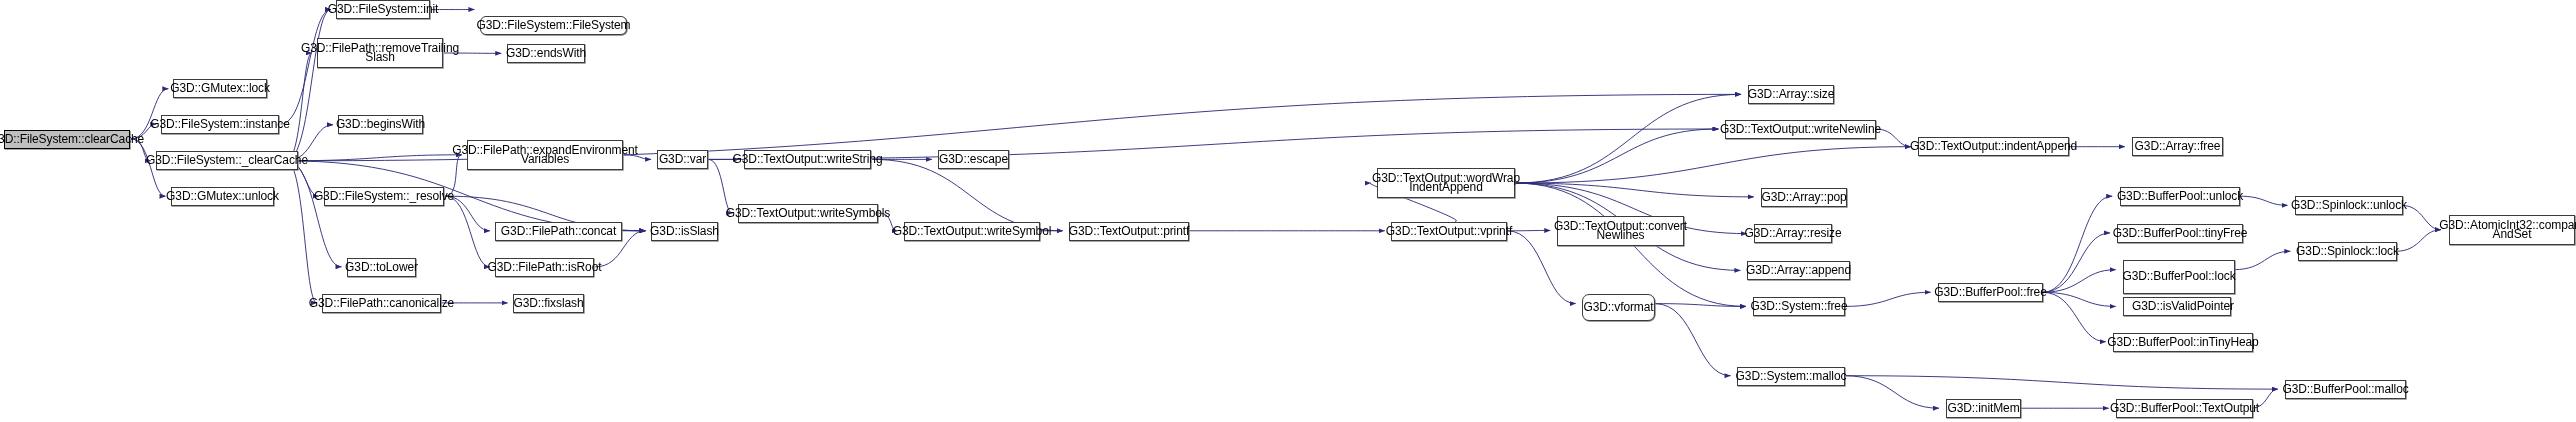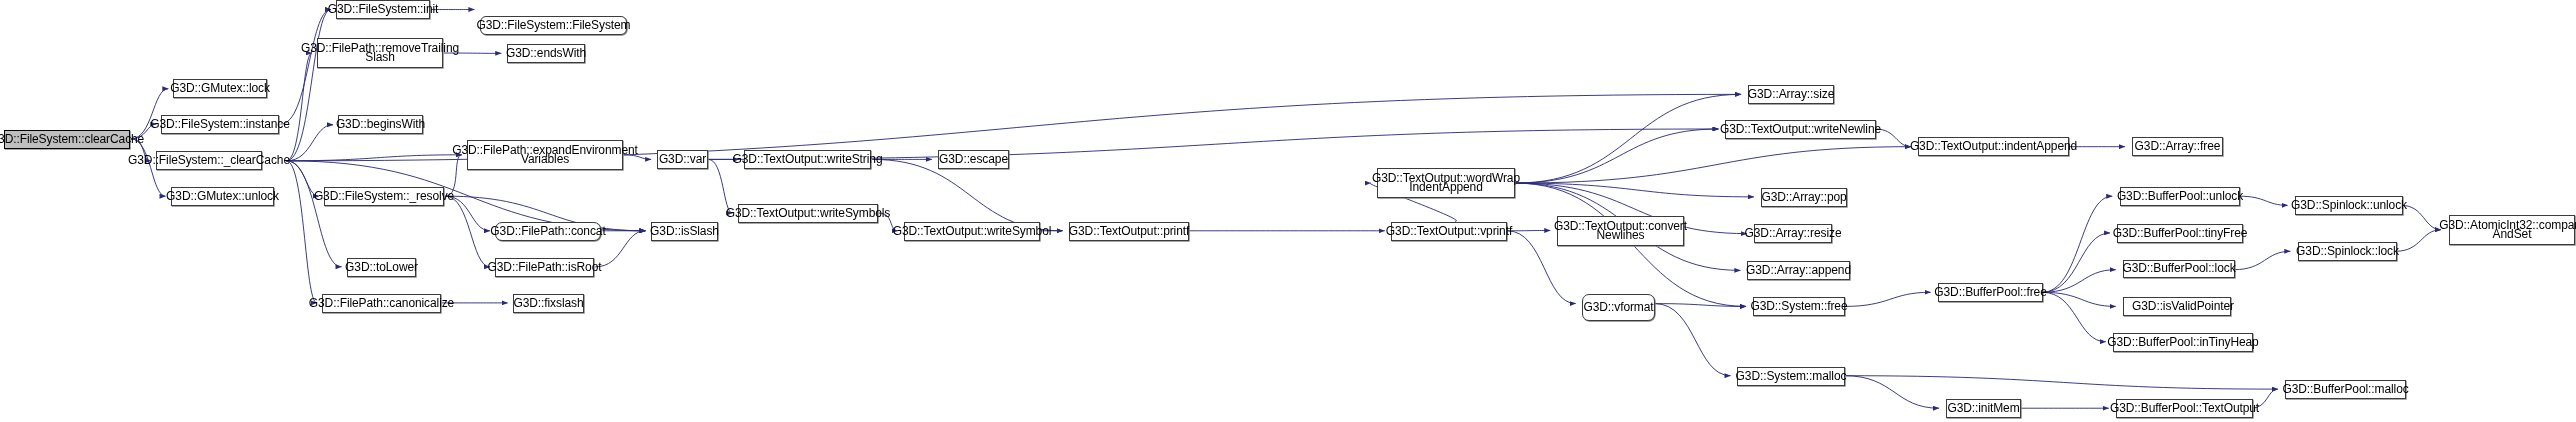--- a/index.html
+++ b/index.html
@@ -105,32 +105,32 @@
         <path d="M 2607 531.5 C 2678.5 531.5, 2678.5 577.5, 2741 577.5" fill="none" stroke="#2a2a7a" stroke-width="1.3" marker-end="url(#arrow)"></path>
         <path d="M 2607 531.5 C 2918 531.5, 2918 550.5, 3220 550.5" fill="none" stroke="#2a2a7a" stroke-width="1.3" marker-end="url(#arrow)"></path>
         <path d="M 2856 577.5 C 2923 577.5, 2923 577.5, 2981 577.5" fill="none" stroke="#2a2a7a" stroke-width="1.3" marker-end="url(#arrow)"></path>
         <path d="M 3183 577.5 C 3206 577.5, 3206 550.5, 3220 550.5" fill="none" stroke="#2a2a7a" stroke-width="1.3" marker-end="url(#arrow)"></path>
       </g>
   </svg>
   <div id="nodes">
       <div class="node root" style="left: 3.5px; top: 130px; width: 126px; height: 19px;">G3D::FileSystem::clearCache</div>
       <div class="node" style="left: 173px; top: 79px; width: 94px; height: 19px;">G3D::GMutex::lock</div>
       <div class="node" style="left: 161px; top: 115px; width: 118px; height: 19px;">G3D::FileSystem::instance</div>
-      <div class="node" style="left: 156px; top: 151px; width: 106px; height: 19px;">G3D::FileSystem::_clearCache</div>
+      <div class="node" style="left: 156px; top: 151px; width: 142px; height: 19px;">G3D::FileSystem::_clearCache</div>
       <div class="node" style="left: 171px; top: 187px; width: 103px; height: 19px;">G3D::GMutex::unlock</div>
       <div class="node" style="left: 336px; top: 0px; width: 94px; height: 19px;">G3D::FileSystem::init</div>
       <div class="node" style="left: 480px; top: 16px; width: 147px; height: 19px; border-radius: 6px;">G3D::FileSystem::FileSystem</div>
       <div class="node" style="left: 317px; top: 38px; width: 126px; height: 30px;">G3D::FilePath::removeTrailing
 Slash</div>
       <div class="node" style="left: 507px; top: 44px; width: 78px; height: 19px;">G3D::endsWith</div>
       <div class="node" style="left: 338px; top: 115px; width: 85px; height: 19px;">G3D::beginsWith</div>
       <div class="node" style="left: 467px; top: 140px; width: 156px; height: 30px;">G3D::FilePath::expandEnvironment
 Variables</div>
       <div class="node" style="left: 324px; top: 187px; width: 120px; height: 19px;">G3D::FileSystem::_resolve</div>
-      <div class="node" style="left: 495px; top: 222px; width: 106px; height: 19px; border-radius: 7px;">G3D::FilePath::concat</div>
+      <div class="node" style="left: 495px; top: 222px; width: 127px; height: 19px;">G3D::FilePath::concat</div>
       <div class="node" style="left: 651px; top: 222px; width: 67px; height: 19px;">G3D::isSlash</div>
       <div class="node" style="left: 347px; top: 258px; width: 69px; height: 19px;">G3D::toLower</div>
       <div class="node" style="left: 495px; top: 258px; width: 99px; height: 19px;">G3D::FilePath::isRoot</div>
       <div class="node" style="left: 322px; top: 294px; width: 119px; height: 19px; text-align: right;">G3D::FilePath::canonicalize</div>
       <div class="node" style="left: 513px; top: 294px; width: 71px; height: 19px;">G3D::fixslash</div>
       <div class="node" style="left: 657px; top: 150px; width: 51px; height: 19px;">G3D::var</div>
       <div class="node" style="left: 744px; top: 150px; width: 127px; height: 19px;">G3D::TextOutput::writeString</div>
       <div class="node" style="left: 938px; top: 150px; width: 71px; height: 19px;">G3D::escape</div>
       <div class="node" style="left: 738px; top: 204px; width: 140px; height: 19px;">G3D::TextOutput::writeSymbols</div>
       <div class="node" style="left: 904px; top: 222px; width: 136px; height: 19px;">G3D::TextOutput::writeSymbol</div>
@@ -146,21 +146,21 @@
       <div class="node" style="left: 1918px; top: 137px; width: 151px; height: 19px;">G3D::TextOutput::indentAppend</div>
       <div class="node" style="left: 2132px; top: 137px; width: 91px; height: 19px;">G3D::Array::free</div>
       <div class="node" style="left: 1761px; top: 188px; width: 86px; height: 19px;">G3D::Array::pop</div>
       <div class="node" style="left: 1754px; top: 224px; width: 78px; height: 19px; text-align: center;">G3D::Array::resize</div>
       <div class="node" style="left: 1747px; top: 261px; width: 103px; height: 19px;">G3D::Array::append</div>
       <div class="node" style="left: 1753px; top: 297px; width: 92px; height: 19px;">G3D::System::free</div>
       <div class="node" style="left: 1938px; top: 283px; width: 105px; height: 19px;">G3D::BufferPool::free</div>
       <div class="node" style="left: 2120px; top: 187px; width: 120px; height: 19px;">G3D::BufferPool::unlock</div>
       <div class="node" style="left: 2295px; top: 196px; width: 108px; height: 19px;">G3D::Spinlock::unlock</div>
       <div class="node" style="left: 2117px; top: 224px; width: 126px; height: 19px;">G3D::BufferPool::tinyFree</div>
-      <div class="node" style="left: 2123px; top: 260px; width: 112px; height: 18px;">G3D::BufferPool::lock</div>
+      <div class="node" style="left: 2123px; top: 260px; width: 112px; height: 34px;">G3D::BufferPool::lock</div>
       <div class="node" style="left: 2298px; top: 242px; width: 99px; height: 19px;">G3D::Spinlock::lock</div>
       <div class="node" style="left: 2123px; top: 297px; width: 108px; height: 19px; padding-left: 12px;">G3D::isValidPointer</div>
       <div class="node" style="left: 2113px; top: 333px; width: 140px; height: 19px;">G3D::BufferPool::inTinyHeap</div>
       <div class="node" style="left: 2449px; top: 215px; width: 126px; height: 30px;">G3D::AtomicInt32::compare
 AndSet</div>
       <div class="node" style="left: 1737px; top: 367px; width: 108px; height: 19px;">G3D::System::malloc</div>
       <div class="node" style="left: 1946px; top: 399px; width: 75px; height: 19px;">G3D::initMem</div>
       <div class="node" style="left: 2116px; top: 399px; width: 137px; height: 19px;">G3D::BufferPool::TextOutput</div>
       <div class="node" style="left: 2285px; top: 380px; width: 121px; height: 19px;">G3D::BufferPool::malloc</div>
     </div>

